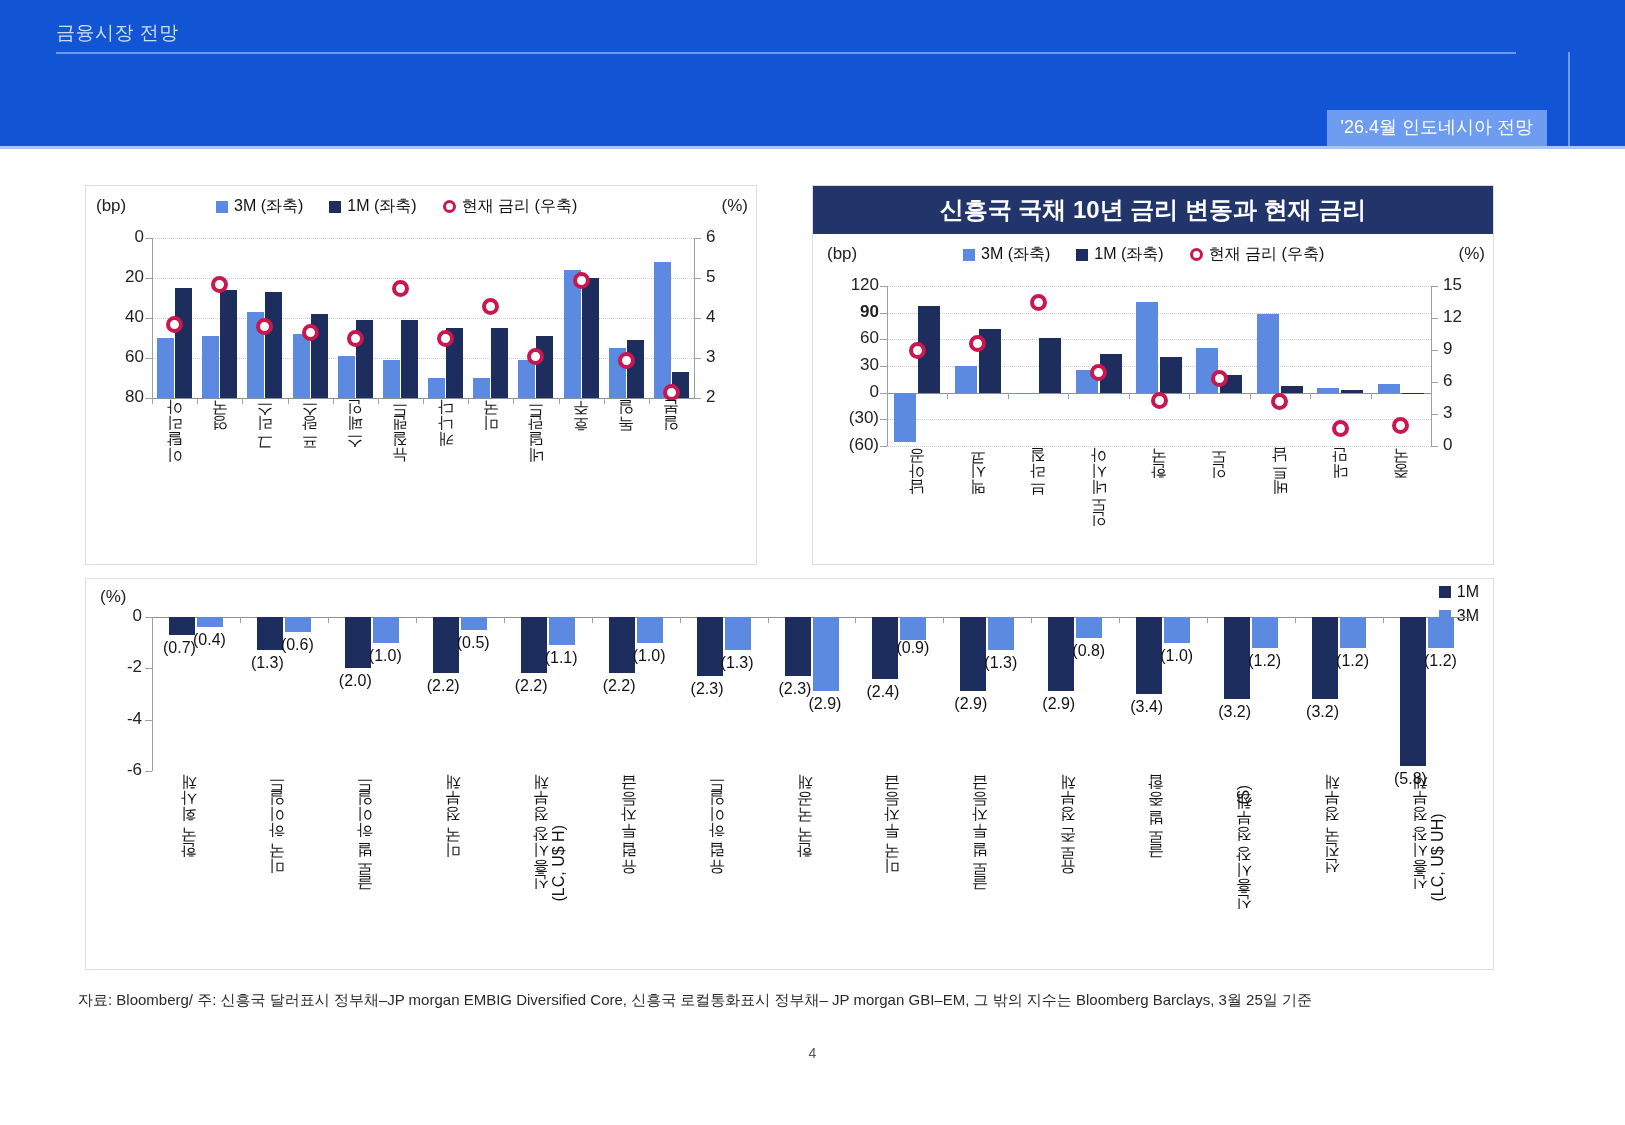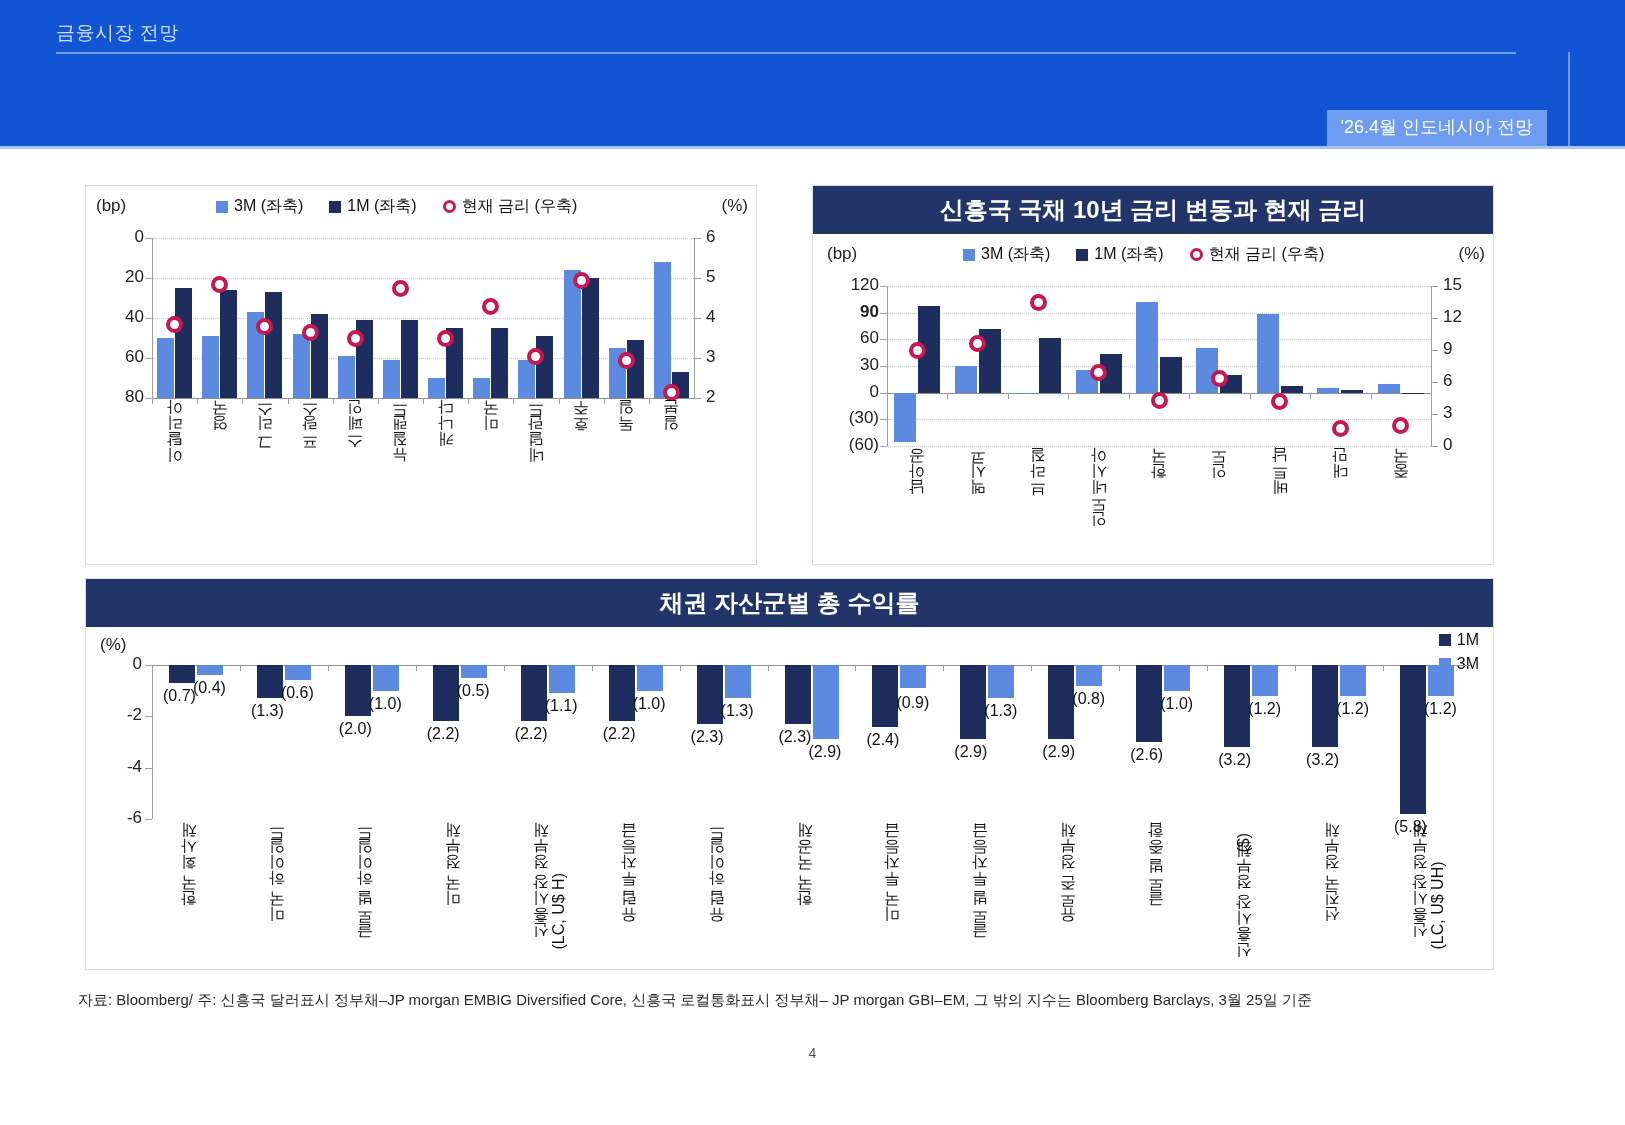--- a/index.html
+++ b/index.html
@@ -318,21 +318,20 @@
       <div class="xlab" style="left:518.3333333333333px;top:224px;">대만</div>
       <div class="bar s3m" style="left:564.7777777777777px;top:149.77777777777777px;width:22px;height:8.888888888888914px;"></div>
       <div class="bar s1m" style="left:588.7777777777777px;top:158.66666666666669px;width:22px;height:1.5px;"></div>
       <div class="tickmark" style="left:557.5555555555555px;top:158.66666666666669px;width:1px;height:6px;background:#9aa0a8;"></div>
       <div class="marker" style="left:579.2777777777777px;top:183.23333333333332px;"></div>
       <div class="xlab" style="left:578.7777777777777px;top:224px;">중국</div>
     </div>
 </div>
 
 <div class="panel" id="panel-ret">
-  <div class="panel-title">채권 자산군별 총 수익률</div>
   <div class="chart-area" id="area-ret">
     <div class="axis-unit" style="left:14px;top:8px;">(%)</div>
     <div class="legend" style="right:14px;top:4px;display:block;">
       <span class="lg" style="margin-bottom:6px;">
           <i class="sw" style="background:#1d2e5e"></i>
           <span>1M</span>
         </span>
       <span class="lg">
           <i class="sw" style="background:#5b8ae0"></i>
           <span>3M</span>
@@ -393,38 +392,38 @@
       <div class="xlab" style="left:621.5666666666667px;top:206px;white-space:pre;">유럽 하이일드</div>
       <div class="bar s1m" style="left:698.5px;top:38px;width:26px;height:59.03333333333333px;"></div>
       <div class="bar s3m" style="left:726.5px;top:38px;width:26px;height:74.43333333333332px;"></div>
       <div class="dlabel" style="left:692.5px;top:101.03333333333333px;">(2.3)</div>
       <div class="dlabel" style="left:722.5px;top:116.43333333333332px;">(2.9)</div>
       <div class="tickmark" style="left:681.5333333333333px;top:38px;width:1px;height:6px;background:#9aa0a8;"></div>
       <div class="xlab" style="left:709.5px;top:206px;white-space:pre;">한국 국공채</div>
       <div class="bar s1m" style="left:786.4333333333334px;top:38px;width:26px;height:61.599999999999994px;"></div>
       <div class="bar s3m" style="left:814.4333333333334px;top:38px;width:26px;height:23.099999999999994px;"></div>
       <div class="dlabel" style="left:780.4333333333334px;top:103.6px;">(2.4)</div>
-      <div class="dlabel" style="left:810.4333333333334px;top:67px;">(0.9)</div>
+      <div class="dlabel" style="left:810.4333333333334px;top:60px;">(0.9)</div>
       <div class="tickmark" style="left:769.4666666666667px;top:38px;width:1px;height:6px;background:#9aa0a8;"></div>
       <div class="xlab" style="left:797.4333333333334px;top:206px;white-space:pre;">미국 투자등급</div>
       <div class="bar s1m" style="left:874.3666666666667px;top:38px;width:26px;height:74.43333333333332px;"></div>
       <div class="bar s3m" style="left:902.3666666666667px;top:38px;width:26px;height:33.366666666666674px;"></div>
       <div class="dlabel" style="left:868.3666666666667px;top:116.43333333333332px;">(2.9)</div>
       <div class="dlabel" style="left:898.3666666666667px;top:75.36666666666667px;">(1.3)</div>
       <div class="tickmark" style="left:857.4000000000001px;top:38px;width:1px;height:6px;background:#9aa0a8;"></div>
       <div class="xlab" style="left:885.3666666666667px;top:206px;white-space:pre;">글로벌 투자등급</div>
       <div class="bar s1m" style="left:962.3000000000001px;top:38px;width:26px;height:74.43333333333332px;"></div>
       <div class="bar s3m" style="left:990.3000000000001px;top:38px;width:26px;height:20.53333333333333px;"></div>
       <div class="dlabel" style="left:956.3000000000001px;top:116.43333333333332px;">(2.9)</div>
       <div class="dlabel" style="left:986.3000000000001px;top:62.53333333333333px;">(0.8)</div>
       <div class="tickmark" style="left:945.3333333333334px;top:38px;width:1px;height:6px;background:#9aa0a8;"></div>
       <div class="xlab" style="left:973.3000000000001px;top:206px;white-space:pre;">유로존 정부채</div>
       <div class="bar s1m" style="left:1050.2333333333333px;top:38px;width:26px;height:77px;"></div>
       <div class="bar s3m" style="left:1078.2333333333333px;top:38px;width:26px;height:25.66666666666667px;"></div>
-      <div class="dlabel" style="left:1044.2333333333333px;top:119px;">(2.6)</div>
+      <div class="dlabel" style="left:1044.2333333333333px;top:119px;">(3.4)</div>
       <div class="dlabel" style="left:1074.2333333333333px;top:67.66666666666667px;">(1.0)</div>
       <div class="tickmark" style="left:1033.2666666666667px;top:38px;width:1px;height:6px;background:#9aa0a8;"></div>
       <div class="xlab" style="left:1061.2333333333333px;top:206px;white-space:pre;">글로벌 종합</div>
       <div class="bar s1m" style="left:1138.1666666666667px;top:38px;width:26px;height:82.13333333333334px;"></div>
       <div class="bar s3m" style="left:1166.1666666666667px;top:38px;width:26px;height:30.799999999999997px;"></div>
       <div class="dlabel" style="left:1132.1666666666667px;top:124.13333333333334px;">(3.2)</div>
       <div class="dlabel" style="left:1162.1666666666667px;top:72.8px;">(1.2)</div>
       <div class="tickmark" style="left:1121.2px;top:38px;width:1px;height:6px;background:#9aa0a8;"></div>
       <div class="xlab" style="left:1149.1666666666667px;top:206px;white-space:pre;">신흥시장 정부채($)</div>
       <div class="bar s1m" style="left:1226.1000000000001px;top:38px;width:26px;height:82.13333333333334px;"></div>

